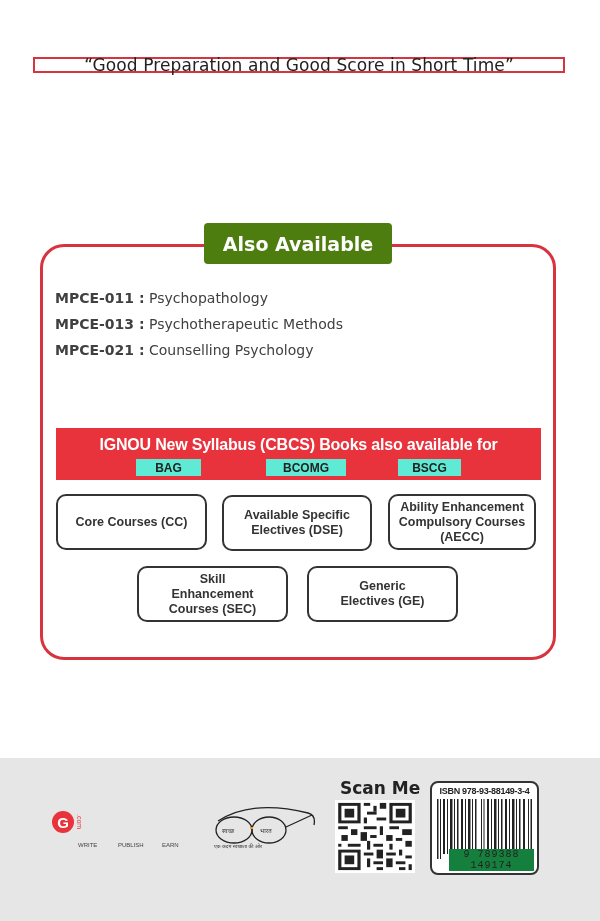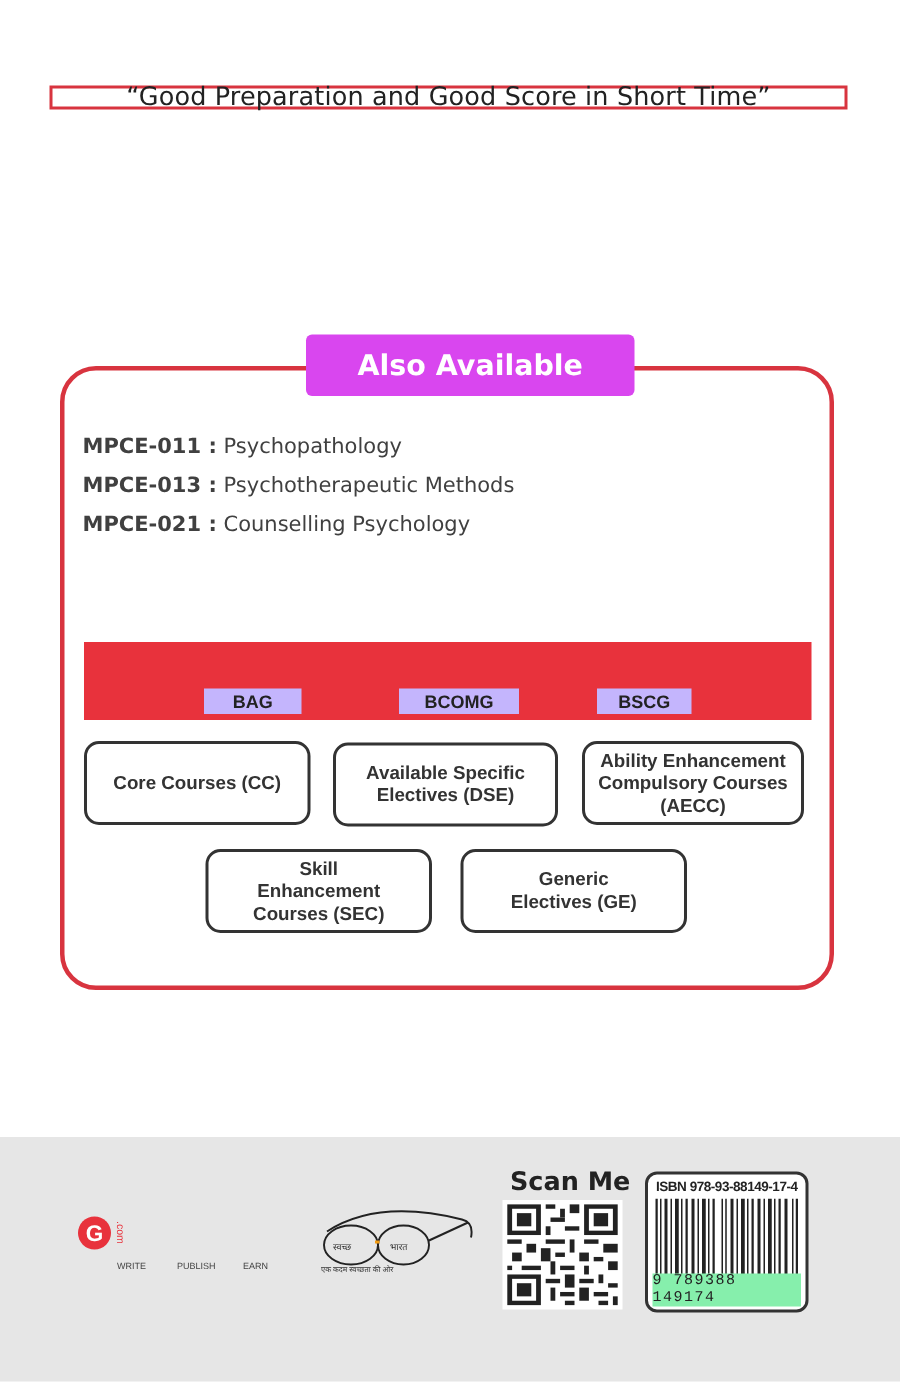--- a/index.html
+++ b/index.html
@@ -1,53 +1,54 @@
 <!DOCTYPE html>
 <html><head>
 <meta charset="utf-8">
 <style>
   html,body{margin:0;padding:0;}
   body{width:600px;height:921px;position:relative;background:#ffffff;overflow:hidden;font-family:"Liberation Sans",sans-serif;}
   .tagline{position:absolute;left:33px;top:57px;width:532px;height:16px;border:2px solid #d8343f;box-sizing:border-box;display:flex;align-items:center;justify-content:center;font-family:"DejaVu Sans",sans-serif;font-size:17px;color:#222;letter-spacing:0.1px;}
   .panel{position:absolute;left:40px;top:244px;width:516px;height:416px;border:3px solid #d8343f;border-radius:24px;box-sizing:border-box;}
-  .also-badge{position:absolute;left:204px;top:223px;width:219px;height:41px;background:#d946ef;border-radius:4px;color:#fff;font-family:"DejaVu Sans",sans-serif;font-weight:bold;font-size:19px;display:flex;align-items:center;justify-content:center;}
+  .also-badge{position:absolute;left:204px;top:223px;width:188px;height:41px;background:#4d7c0f;border-radius:4px;color:#fff;font-family:"DejaVu Sans",sans-serif;font-weight:bold;font-size:19px;display:flex;align-items:center;justify-content:center;}
   .courses{position:absolute;left:55px;top:287px;}
   .course{font-family:"DejaVu Sans",sans-serif;font-size:14px;color:#404040;height:26px;line-height:22px;}
   .course .code{font-weight:bold;}
   .cbcs{position:absolute;left:56px;top:428px;width:485px;height:52px;background:#e8323c;}
   .cbcs-title{color:#fff;font-weight:bold;font-size:16px;text-align:center;margin-top:8px;letter-spacing:-0.2px;}
-  .prog{position:absolute;top:31px;height:17px;background:#c4b5fd;color:#222;font-weight:bold;font-size:12px;display:flex;align-items:center;justify-content:center;}
+  .prog{position:absolute;top:31px;height:17px;background:#5eead4;color:#222;font-weight:bold;font-size:12px;display:flex;align-items:center;justify-content:center;}
   .box{position:absolute;border:2px solid #333;border-radius:10px;box-sizing:border-box;display:flex;align-items:center;justify-content:center;text-align:center;font-weight:bold;font-size:12.5px;color:#333;line-height:15px;}
   .footer{position:absolute;left:0;top:758px;width:600px;height:163px;background:#e6e6e6;}
   .logo{position:absolute;left:52px;top:811px;display:flex;align-items:center;}
   .logo-g{width:22px;height:22px;border-radius:50%;background:#e8323c;color:#fff;font-weight:bold;font-size:15px;display:flex;align-items:center;justify-content:center;}
   .logo-text{color:#e8323c;font-weight:bold;font-size:22px;margin-left:3px;letter-spacing:-0.3px;}
   .logo-com{color:#e8323c;font-size:7px;writing-mode:vertical-rl;margin-left:2px;}
   .slogan{position:absolute;top:842px;font-size:6px;color:#444;}
   .scan-title{position:absolute;left:340px;top:778px;font-family:"DejaVu Sans",sans-serif;font-weight:bold;font-size:17px;color:#222;}
   .qr{position:absolute;left:335px;top:800px;width:80px;height:73px;background:#fff;}
   .isbn{position:absolute;left:430px;top:781px;width:109px;height:94px;border:2px solid #333;border-radius:8px;background:#fff;box-sizing:border-box;}
   .isbn-text{font-weight:bold;font-size:9px;color:#222;text-align:center;margin-top:3px;letter-spacing:-0.3px;}
-  .isbn-num{position:absolute;bottom:2px;left:3px;right:3px;font-family:"Liberation Mono",monospace;font-size:10px;color:#222;letter-spacing:1px;text-align:left;background:#86efac;}
+  .isbn-num{position:absolute;bottom:2px;left:17px;right:3px;font-family:"Liberation Mono",monospace;font-size:10px;color:#222;letter-spacing:1px;text-align:center;background:#15803d;}
 </style>
 </head>
 <body>
 
 <div class="tagline">“Good Preparation and Good Score in Short Time”</div>
 
 <div class="panel"></div>
 <div class="also-badge">Also Available</div>
 
 <div class="courses">
   <div class="course"><span class="code">MPCE-011 :</span> <span>Psychopathology</span></div>
   <div class="course"><span class="code">MPCE-013 :</span> <span>Psychotherapeutic Methods</span></div>
   <div class="course"><span class="code">MPCE-021 :</span> <span>Counselling Psychology</span></div>
 </div>
 
 <div class="cbcs">
+  <div class="cbcs-title">IGNOU New Syllabus (CBCS) Books also available for</div>
   <div class="prog" style="left:80px;width:65px;">BAG</div>
   <div class="prog" style="left:210px;width:80px;">BCOMG</div>
   <div class="prog" style="left:342px;width:63px;">BSCG</div>
 </div>
 
 <div class="box" style="left:56px;top:494px;width:151px;height:56px;">Core Courses (CC)</div>
 <div class="box" style="left:222px;top:495px;width:150px;height:56px;padding:0 14px;">Available Specific Electives (DSE)</div>
 <div class="box" style="left:388px;top:494px;width:148px;height:56px;padding:0 8px;">Ability Enhancement Compulsory Courses (AECC)</div>
 <div class="box" style="left:137px;top:566px;width:151px;height:56px;padding:0 18px;">Skill Enhancement Courses (SEC)</div>
 <div class="box" style="left:307px;top:566px;width:151px;height:56px;padding:0 24px;">Generic Electives (GE)</div>
@@ -121,21 +122,21 @@
         <rect x="16" y="20" width="2" height="3"></rect>
         <rect x="19" y="21" width="3" height="1"></rect>
         <rect x="23" y="22" width="1" height="2"></rect>
         <rect x="13" y="23" width="2" height="1"></rect>
         <rect x="20" y="23" width="2" height="1"></rect>
     </g>
   </svg>
 </div>
 
 <div class="isbn">
-  <div class="isbn-text">ISBN 978-93-88149-17-4</div>
+  <div class="isbn-text">ISBN 978-93-88149-3-4</div>
   <svg width="99" height="60" style="position:absolute;left:3px;top:16px;">
     <g fill="#222">
       <rect x="2" y="0" width="1.5" height="60"></rect>
         <rect x="5" y="0" width="1" height="60"></rect>
         <rect x="8" y="0" width="2" height="55"></rect>
         <rect x="12" y="0" width="1" height="55"></rect>
         <rect x="15" y="0" width="2.5" height="55"></rect>
         <rect x="19" y="0" width="1" height="55"></rect>
         <rect x="22" y="0" width="1.5" height="55"></rect>
         <rect x="26" y="0" width="2" height="55"></rect>

